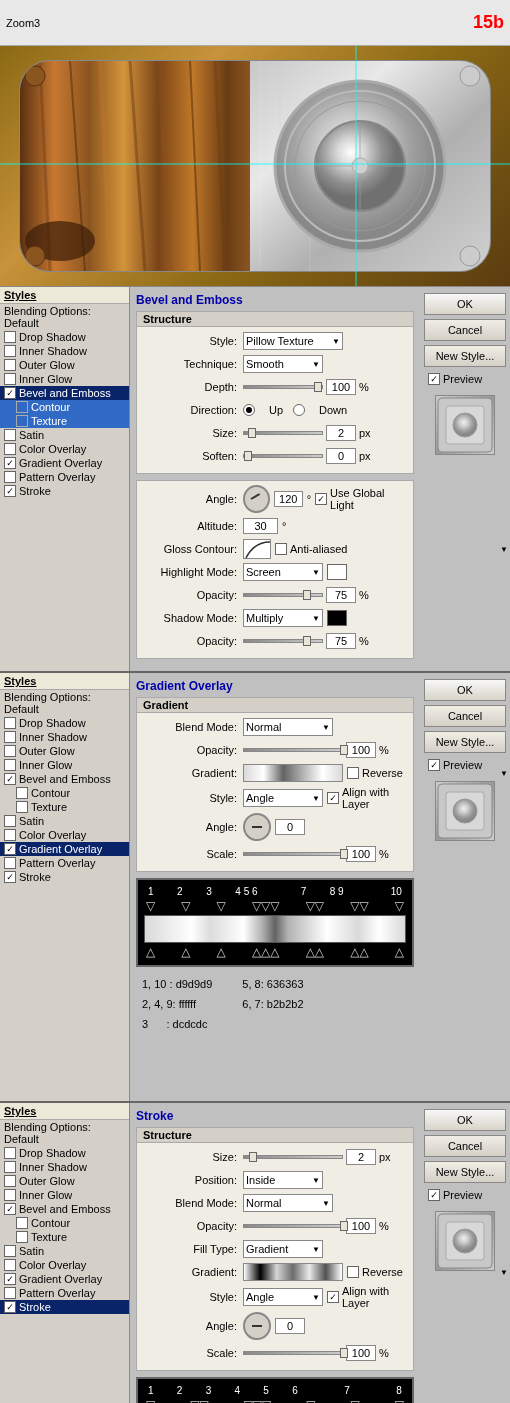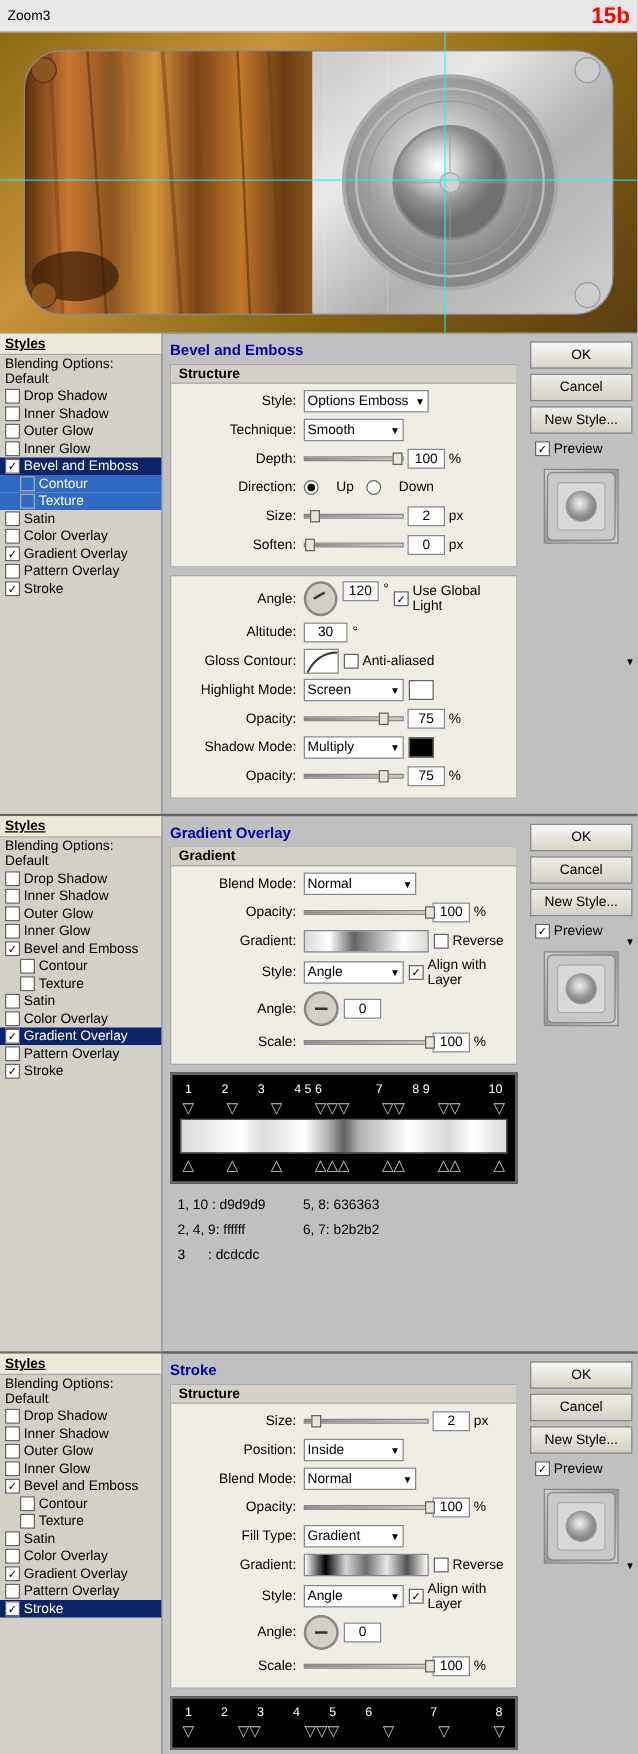--- a/index.html
+++ b/index.html
@@ -7,21 +7,21 @@
       width: 510px;
       background: #c0c0c0;
       font-family: Arial, sans-serif;
       font-size: 11px;
       color: #000;
     }
 
     
     .header {
       background: #e8e8e8;
-      padding: 2px 6px;
+      padding: 12px 6px;
       display: flex;
       justify-content: space-between;
       align-items: center;
       border-bottom: 1px solid #aaa;
     }
 
     
     .preview-area {
       width: 510px;
       height: 240px;
@@ -451,21 +451,21 @@
   <div class="panel-content">
     <div class="panel-header">Bevel and Emboss</div>
 
     <div class="section-box">
       <div class="section-title">Structure</div>
       <div class="section-body">
 
         <div class="form-row">
           <span class="form-label">Style:</span>
           <div class="dropdown" style="width:100px;">
-            <span class="dropdown-text">Options Emboss</span>
+            <span class="dropdown-text">Pillow Texture</span>
             <span class="dropdown-arrow">▼</span>
           </div>
         </div>
 
         <div class="form-row">
           <span class="form-label">Technique:</span>
           <div class="dropdown" style="width:80px;">
             <span class="dropdown-text">Smooth</span>
             <span class="dropdown-arrow">▼</span>
           </div>
@@ -518,21 +518,21 @@
           </div>
         </div>
       </div>
     </div>
 
     <div class="section-box">
       <div class="section-body">
 
         <div class="form-row">
           <span class="form-label">Angle:</span>
-          <div style="display:flex;gap:4px;">
+          <div style="display:flex;align-items:center;gap:4px;">
             <div class="angle-control">
               <div class="angle-line" style="transform: rotate(-30deg);"></div>
             </div>
             <div class="value-box">120</div>
             <span class="unit-label">°</span>
             <span class="checkbox-label">
               <span class="checkbox checked"></span>
               <span>Use Global Light</span>
             </span>
           </div>

